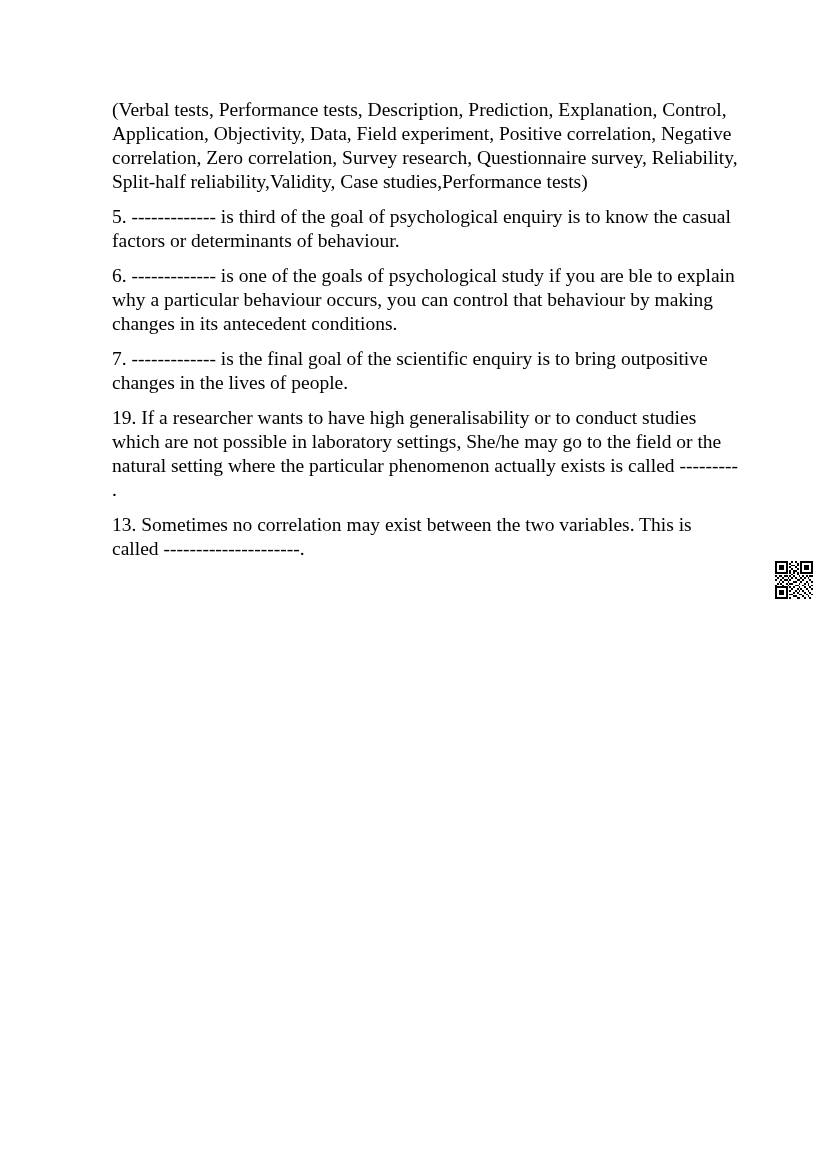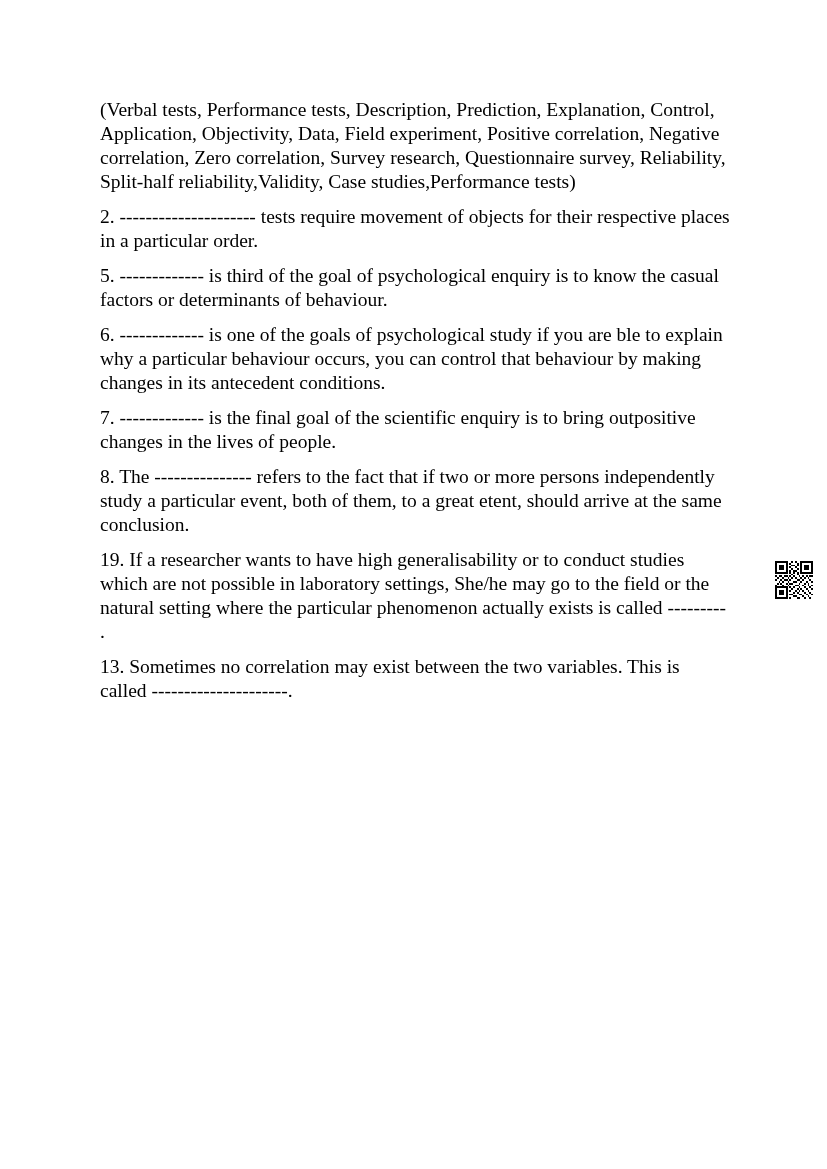--- a/index.html
+++ b/index.html
@@ -14,21 +14,21 @@
     overflow: hidden;
     font-family: "Liberation Serif", serif;
   }
   .content {
     position: absolute;
     left: 100px;
     top: 98px;
     width: 680px;
   }
   .para {
-    margin: 0 0 11px 0;
+    margin: 0 0 11px 12px;
     font-size: 19.5px;
     line-height: 24px;
     color: #000000;
     white-space: pre-wrap;
   }
   .qr {
     position: absolute;
     left: 775px;
     top: 558px;
     width: 38px;
@@ -36,32 +36,27 @@
   }
 </style>
 </head>
 <body>
 
 <div class="content">
   <p class="para">(Verbal tests, Performance tests, Description, Prediction, Explanation, Control,
 Application, Objectivity, Data, Field experiment, Positive correlation, Negative
 correlation, Zero correlation, Survey research, Questionnaire survey, Reliability,
 Split-half reliability,Validity, Case studies,Performance tests)</p>
-  <p class="para">2. --------------------- tests require movement of objects for their respective places
-in a particular order.</p>
   <p class="para">5. ------------- is third of the goal of psychological enquiry is to know the casual
 factors or determinants of behaviour.</p>
   <p class="para">6. ------------- is one of the goals of psychological study if you are ble to explain
 why a particular behaviour occurs, you can control that behaviour by making
 changes in its antecedent conditions.</p>
   <p class="para">7. ------------- is the final goal of the scientific enquiry is to bring outpositive
 changes in the lives of people.</p>
-  <p class="para">8. The --------------- refers to the fact that if two or more persons independently
-study a particular event, both of them, to a great etent, should arrive at the same
-conclusion.</p>
   <p class="para">19. If a researcher wants to have high generalisability or to conduct studies
 which are not possible in laboratory settings, She/he may go to the field or the
 natural setting where the particular phenomenon actually exists is called ---------
 .</p>
   <p class="para">13. Sometimes no correlation may exist between the two variables. This is
 called ---------------------.</p>
 </div>
 
 <svg class="qr" viewBox="0 0 21 21" shape-rendering="crispEdges" xmlns="http://www.w3.org/2000/svg">
 

